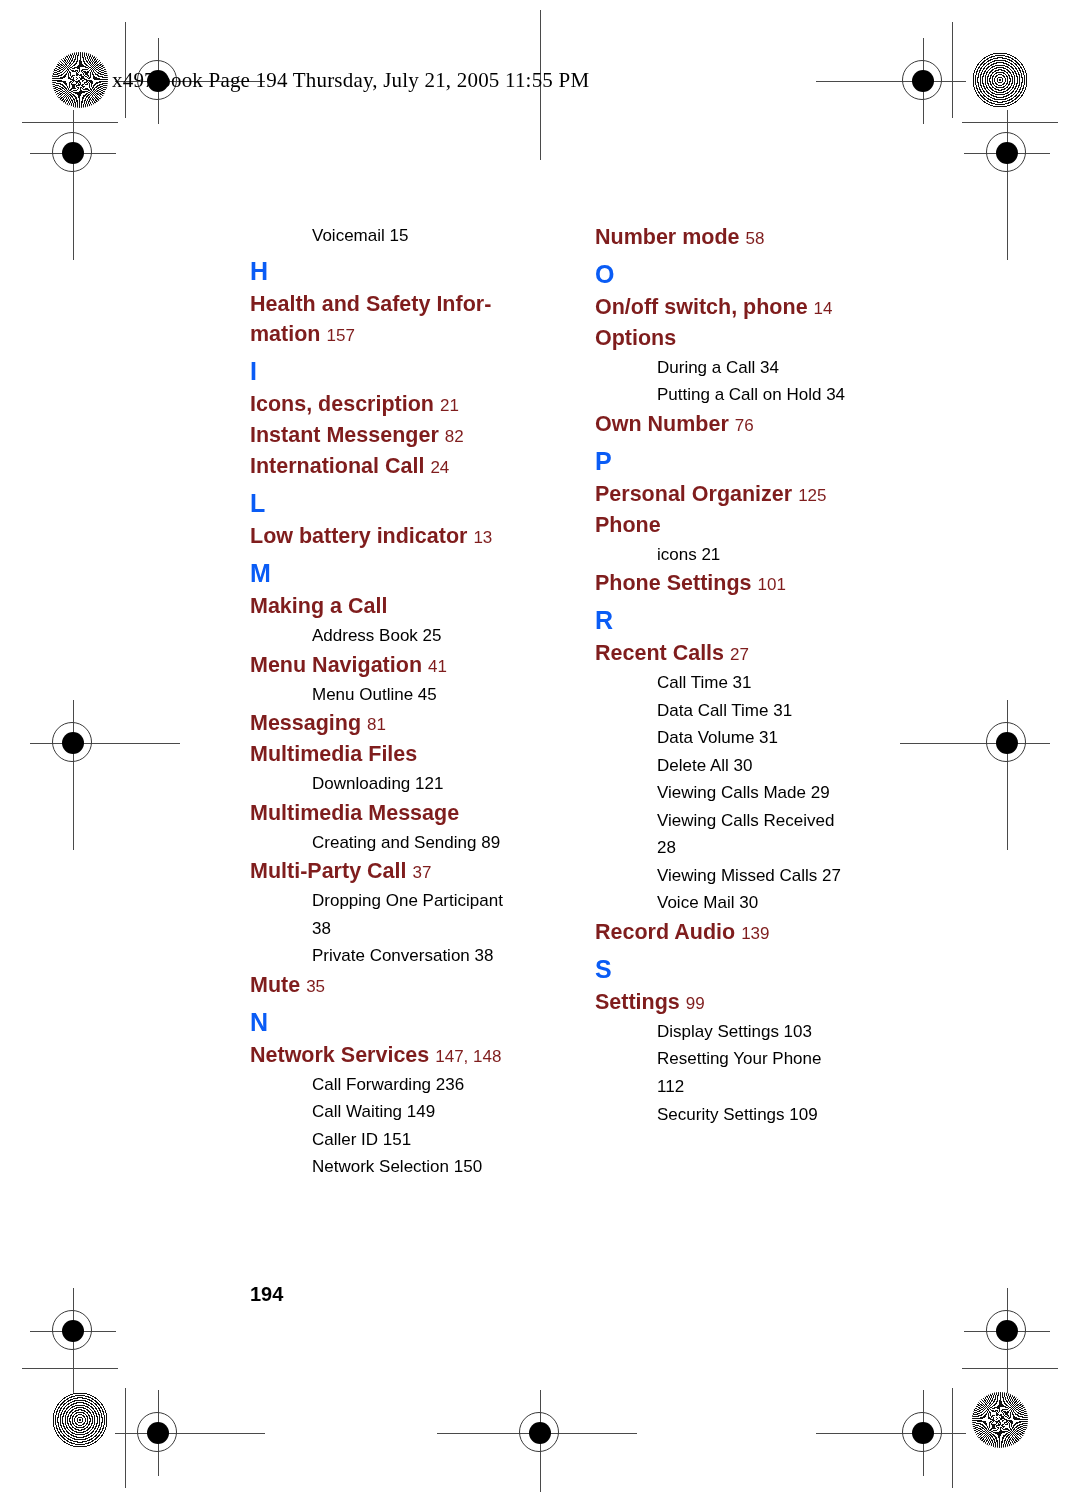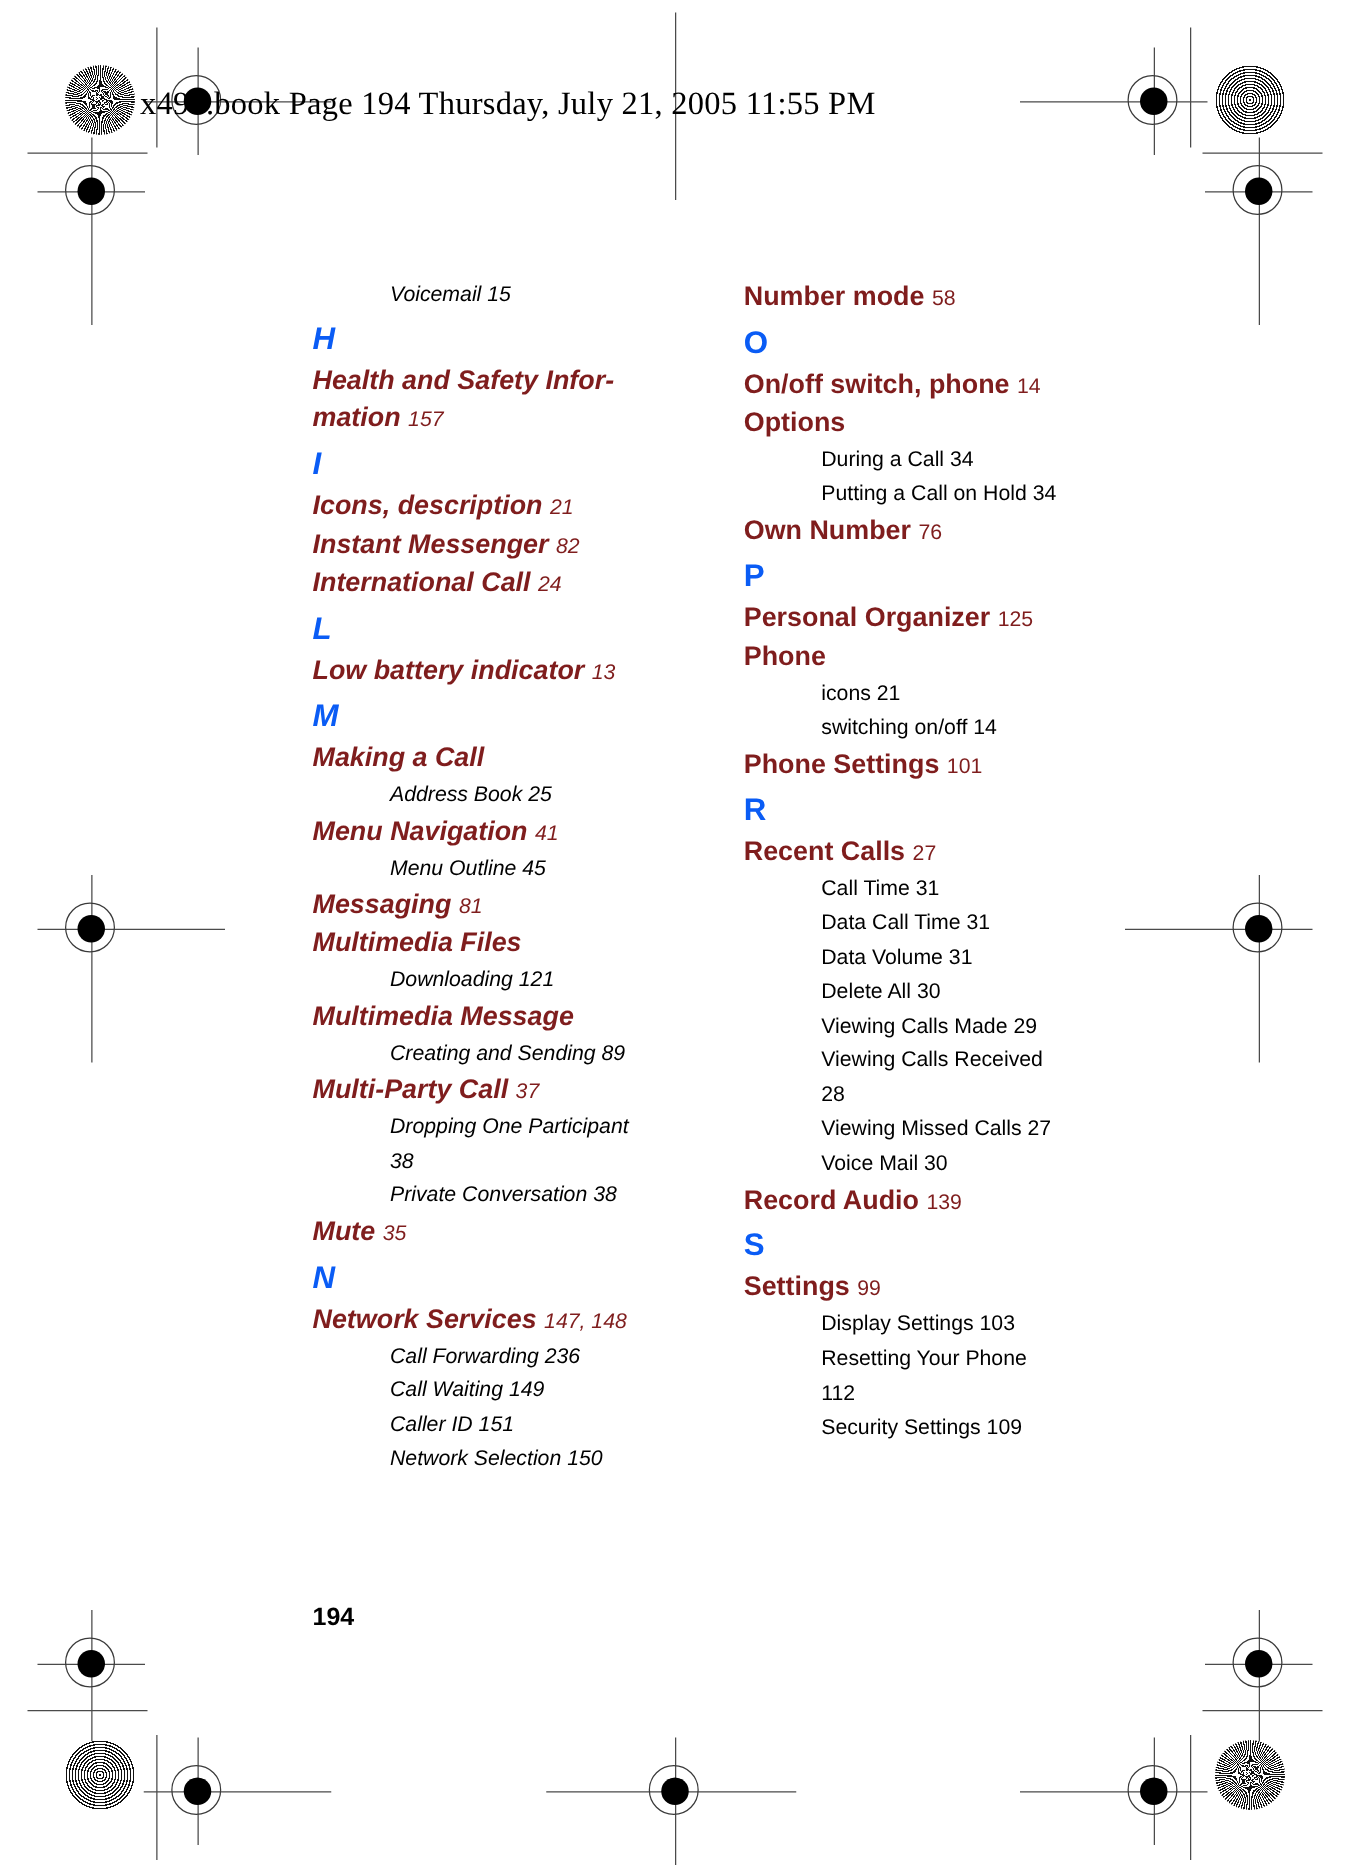--- a/index.html
+++ b/index.html
@@ -77,39 +77,39 @@
   }
   .rule.h { height: 1.2px; }
   .rule.v { width: 1.2px; }
 
   
   .slug {
     position: absolute;
     left: 112px;
     top: 68px;
     font-family: "Liberation Serif", serif;
-    font-size: 26px;
+    font-size: 21px;
     letter-spacing: 0.2px;
     white-space: nowrap;
     color: #000;
   }
 
   
   .index-body {
     position: absolute;
     left: 250px;
     top: 222px;
     width: 680px;
   }
   .col {
     position: absolute;
     top: 0;
     width: 310px;
   }
-  .col-left  { left: 0px; font-style: italic; }
+  .col-left  { left: 0px; }
   .col-right { left: 345px; }
 
   .letter {
     color: #0a5cf5;
     font-weight: bold;
     font-size: 25px;
     line-height: 1.0;
     margin: 9px 0 5px 0;
   }
 
@@ -279,21 +279,20 @@
       <div class="letter">O</div>
       <div class="entry"><span>On/off switch, phone</span> <span class="pg"> 14</span></div>
       <div class="entry"><span>Options</span></div>
       <div class="sub">During a Call  34</div>
       <div class="sub">Putting a Call on Hold  34</div>
       <div class="entry"><span>Own Number</span> <span class="pg"> 76</span></div>
       <div class="letter">P</div>
       <div class="entry"><span>Personal Organizer</span> <span class="pg"> 125</span></div>
       <div class="entry"><span>Phone</span></div>
       <div class="sub">icons  21</div>
-      <div class="sub">switching on/off  14</div>
       <div class="entry"><span>Phone Settings</span> <span class="pg"> 101</span></div>
       <div class="letter">R</div>
       <div class="entry"><span>Recent Calls</span> <span class="pg"> 27</span></div>
       <div class="sub">Call Time  31</div>
       <div class="sub">Data Call Time  31</div>
       <div class="sub">Data Volume  31</div>
       <div class="sub">Delete All  30</div>
       <div class="sub">Viewing Calls Made  29</div>
       <div class="sub">Viewing Calls Received</div>
       <div class="sub">28</div>

